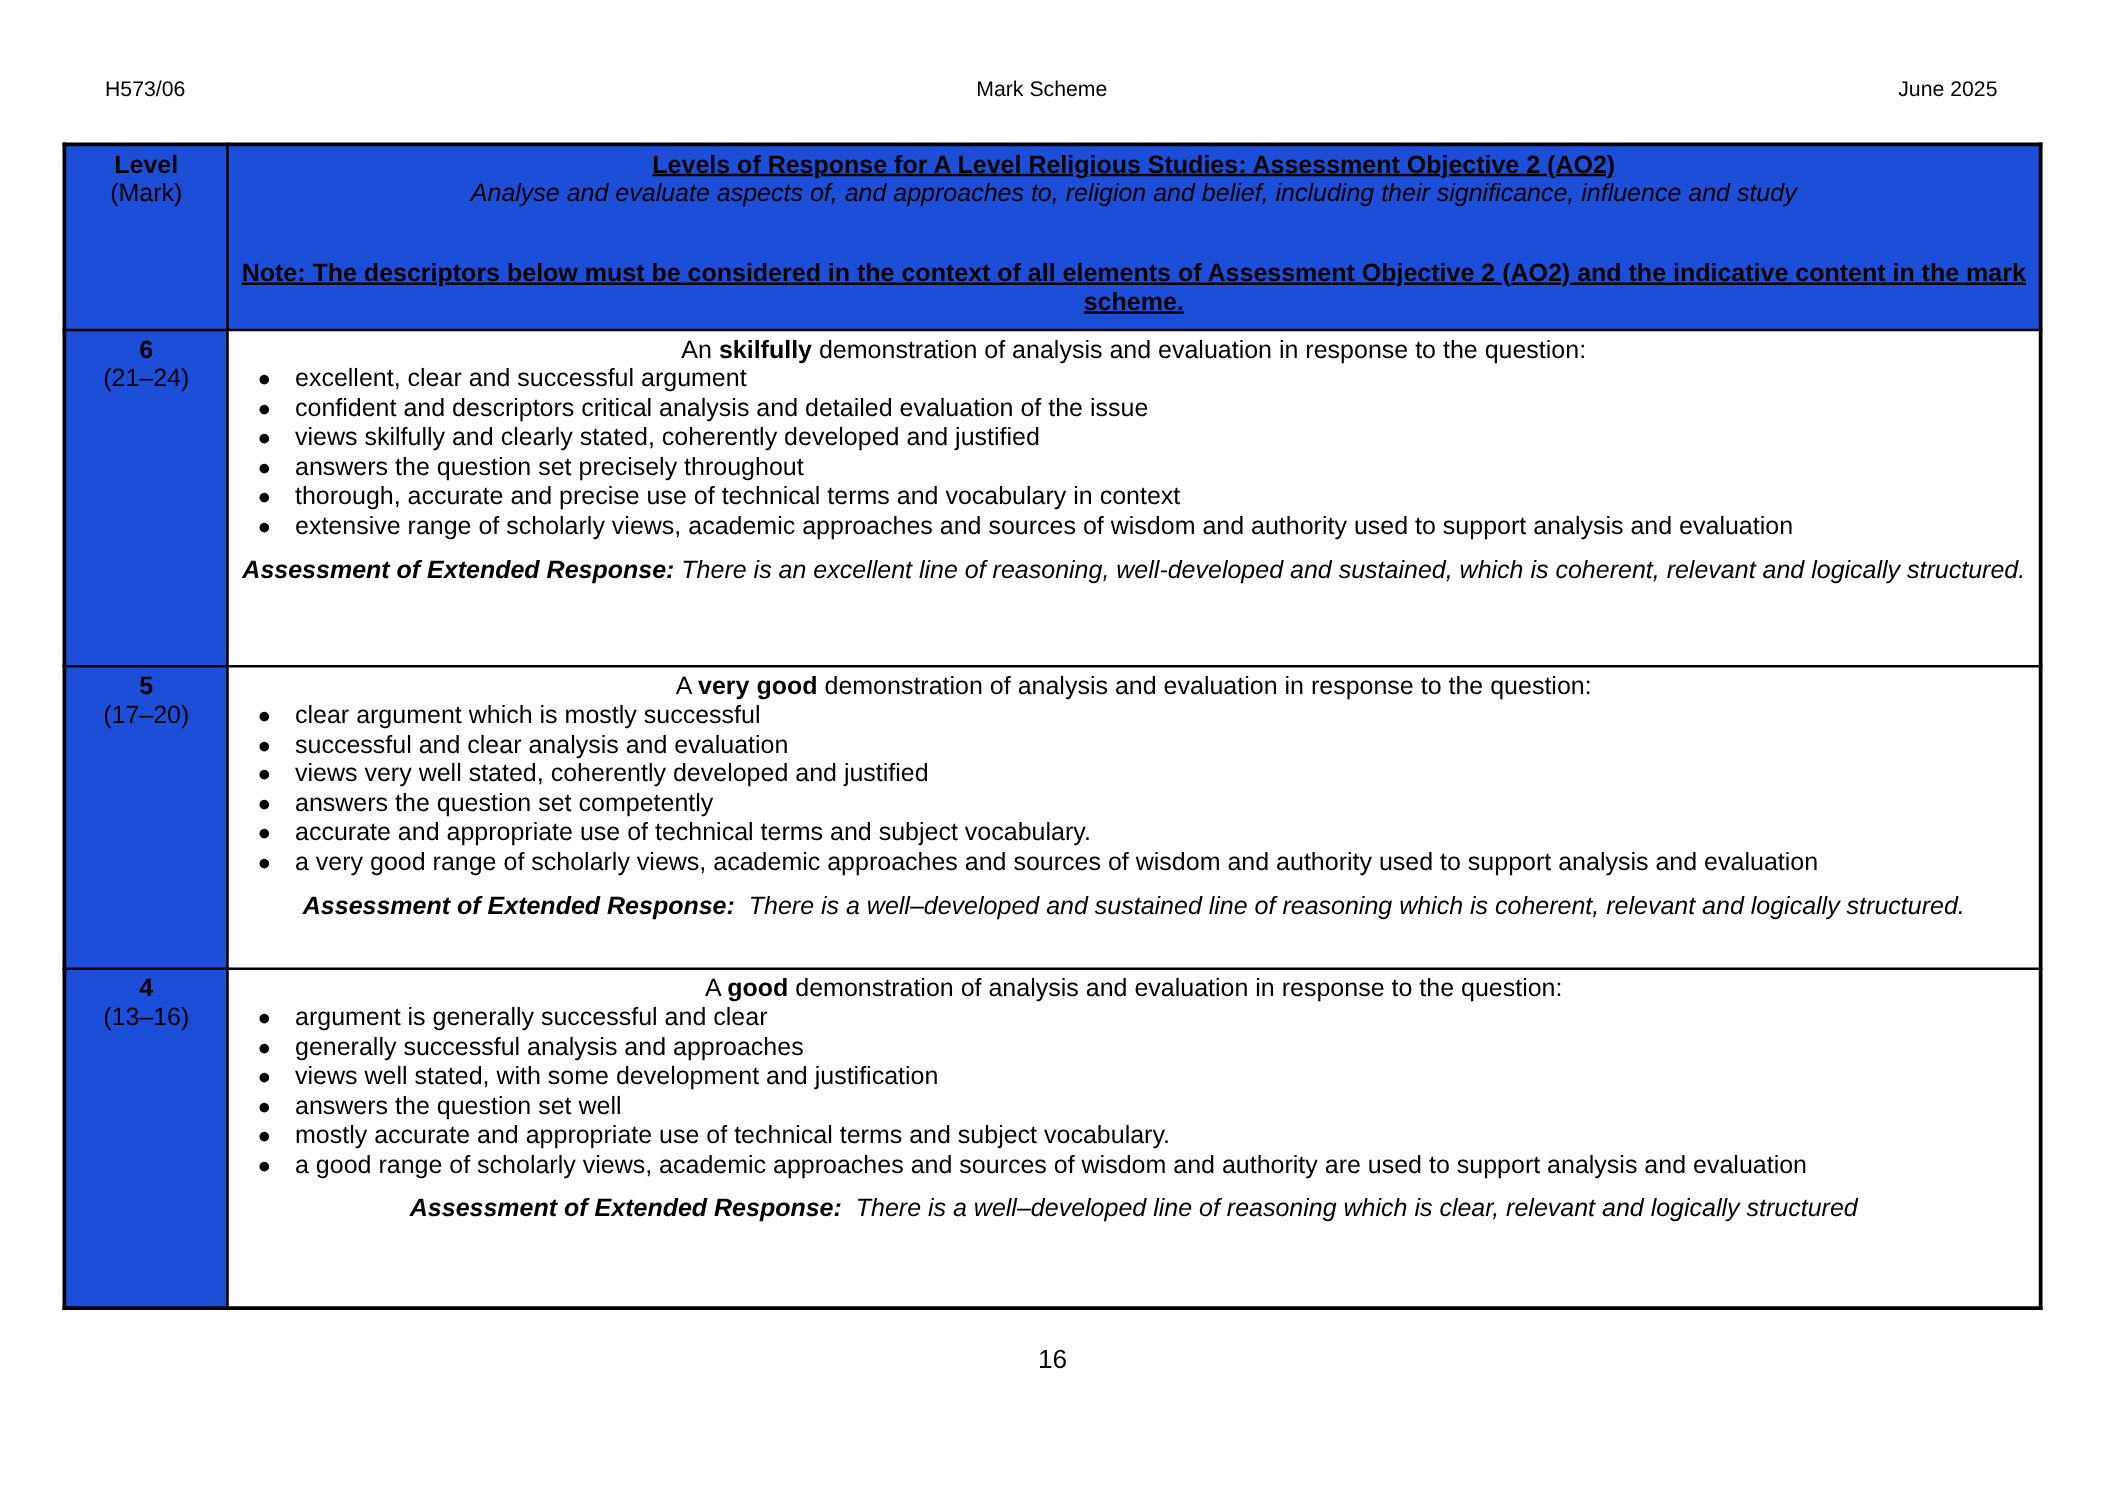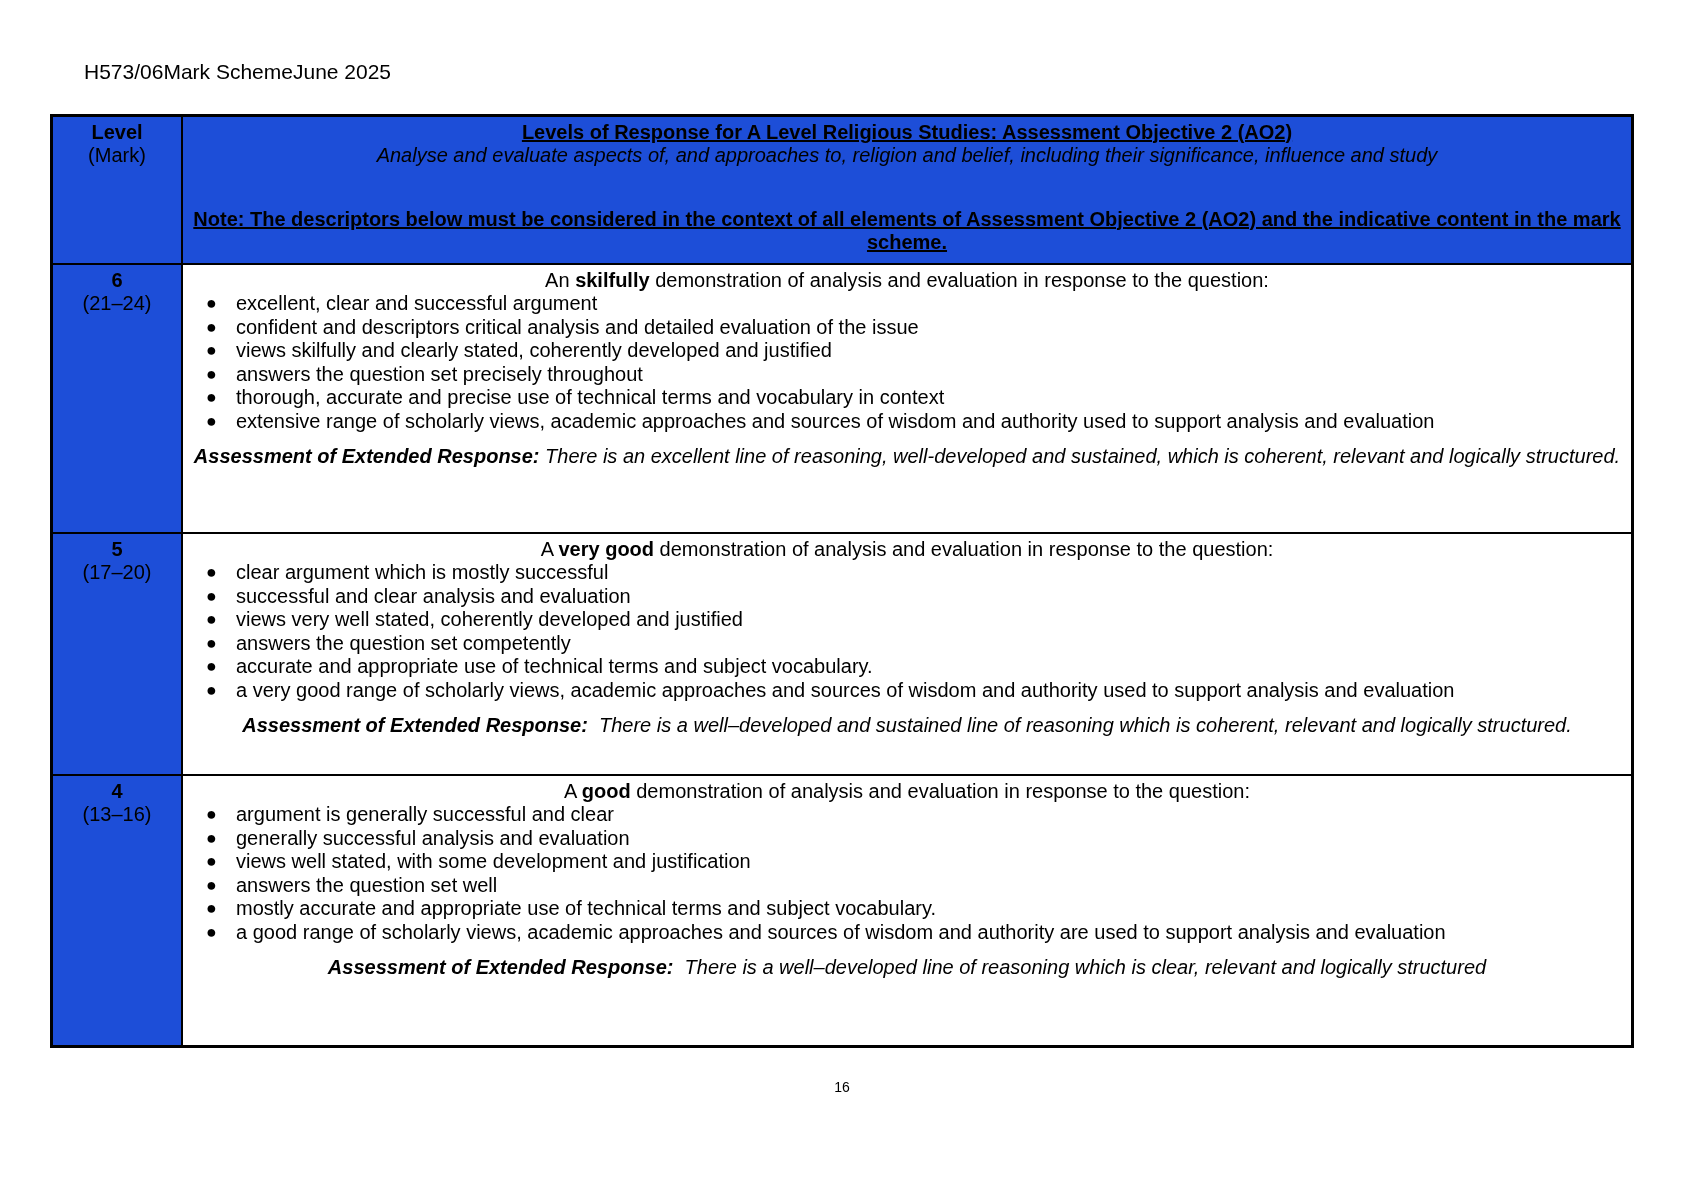--- a/index.html
+++ b/index.html
@@ -7,23 +7,24 @@
     width: 1684px; height: 1191px;
     background: #ffffff;
     color: #000000;
     font-family: "Liberation Sans", sans-serif;
     font-size: 20px;
     line-height: 23.5px;
     overflow: hidden;
   }
   .page-header {
     display: flex;
+    justify-content: space-between;
     align-items: baseline;
     padding: 60px 86px 0 84px;
-    font-size: 21px;
+    font-size: 17px;
   }
   .marks-table {
     border-collapse: collapse;
     table-layout: fixed;
     width: 1584px;
     margin: 30px 0 0 50px;
     border: 3px solid #000;
   }
   .marks-table td {
     border: 2px solid #000;
@@ -42,21 +43,21 @@
   .bullets { margin-top: 0; }
   .bullet-row { display: flex; }
   .bullet-dot { flex: 0 0 30px; padding-left: 13px; font-size: 18px; }
   .bullet-text { flex: 1 1 auto; }
   .assessment { text-align: center; margin-top: 12px; font-style: italic; }
   .assessment .a-label { font-weight: bold; }
   .row-6 { height: 269px; }
   .row-5 { height: 242px; }
   .row-4 { height: 272px; }
   .hdr-row { height: 142px; }
-  .page-number { text-align: center; margin-top: 28px; font-size: 14px; }
+  .page-number { text-align: center; margin-top: 28px; font-size: 21px; }
 </style>
 </head>
 <body>
 
 <div class="page-header">
   <span>H573/06</span>
   <span>Mark Scheme</span>
   <span>June 2025</span>
 </div>
 
@@ -155,21 +156,21 @@
     </td>
     <td>
       <div class="intro"><span>A </span><b>good</b><span> demonstration of analysis and evaluation in response to the question:</span></div>
       <div class="bullets">
         <div class="bullet-row">
               <span class="bullet-dot">●</span>
               <span class="bullet-text">argument is generally successful and clear</span>
             </div>
         <div class="bullet-row">
               <span class="bullet-dot">●</span>
-              <span class="bullet-text">generally successful analysis and evaluation</span>
+              <span class="bullet-text">generally successful analysis and approaches</span>
             </div>
         <div class="bullet-row">
               <span class="bullet-dot">●</span>
               <span class="bullet-text">views well stated, with some development and justification</span>
             </div>
         <div class="bullet-row">
               <span class="bullet-dot">●</span>
               <span class="bullet-text">answers the question set well</span>
             </div>
         <div class="bullet-row">

